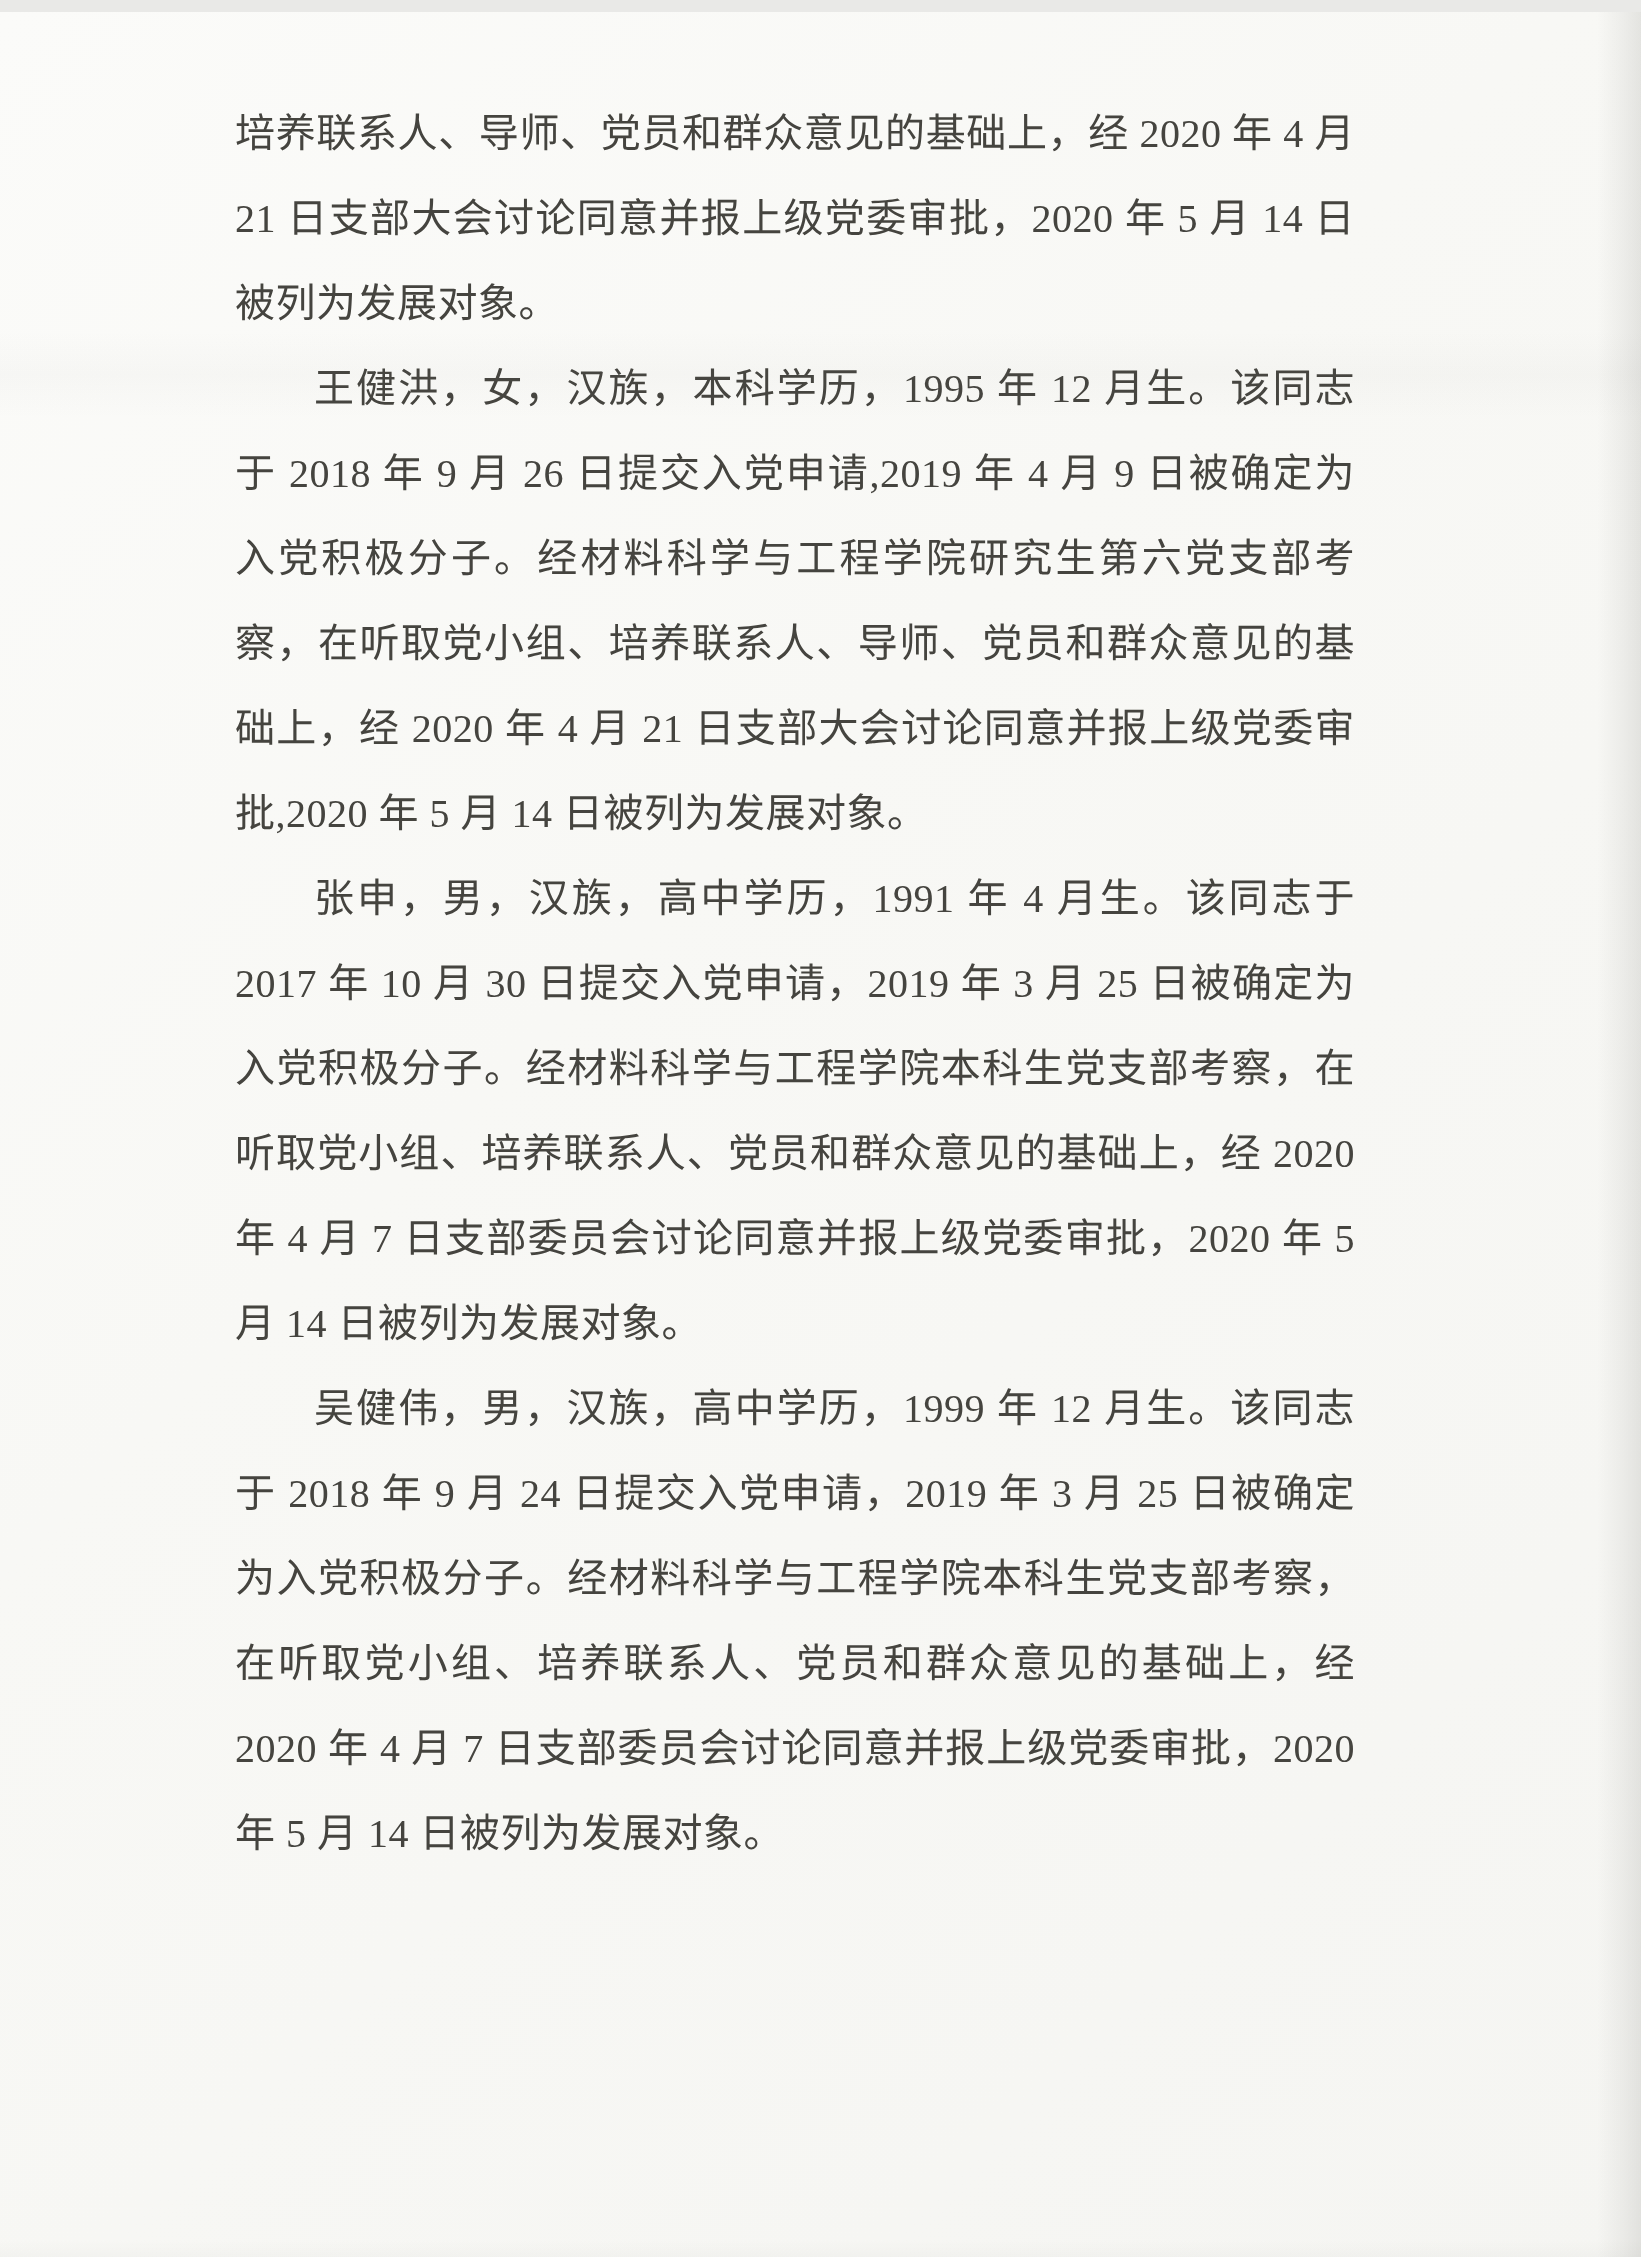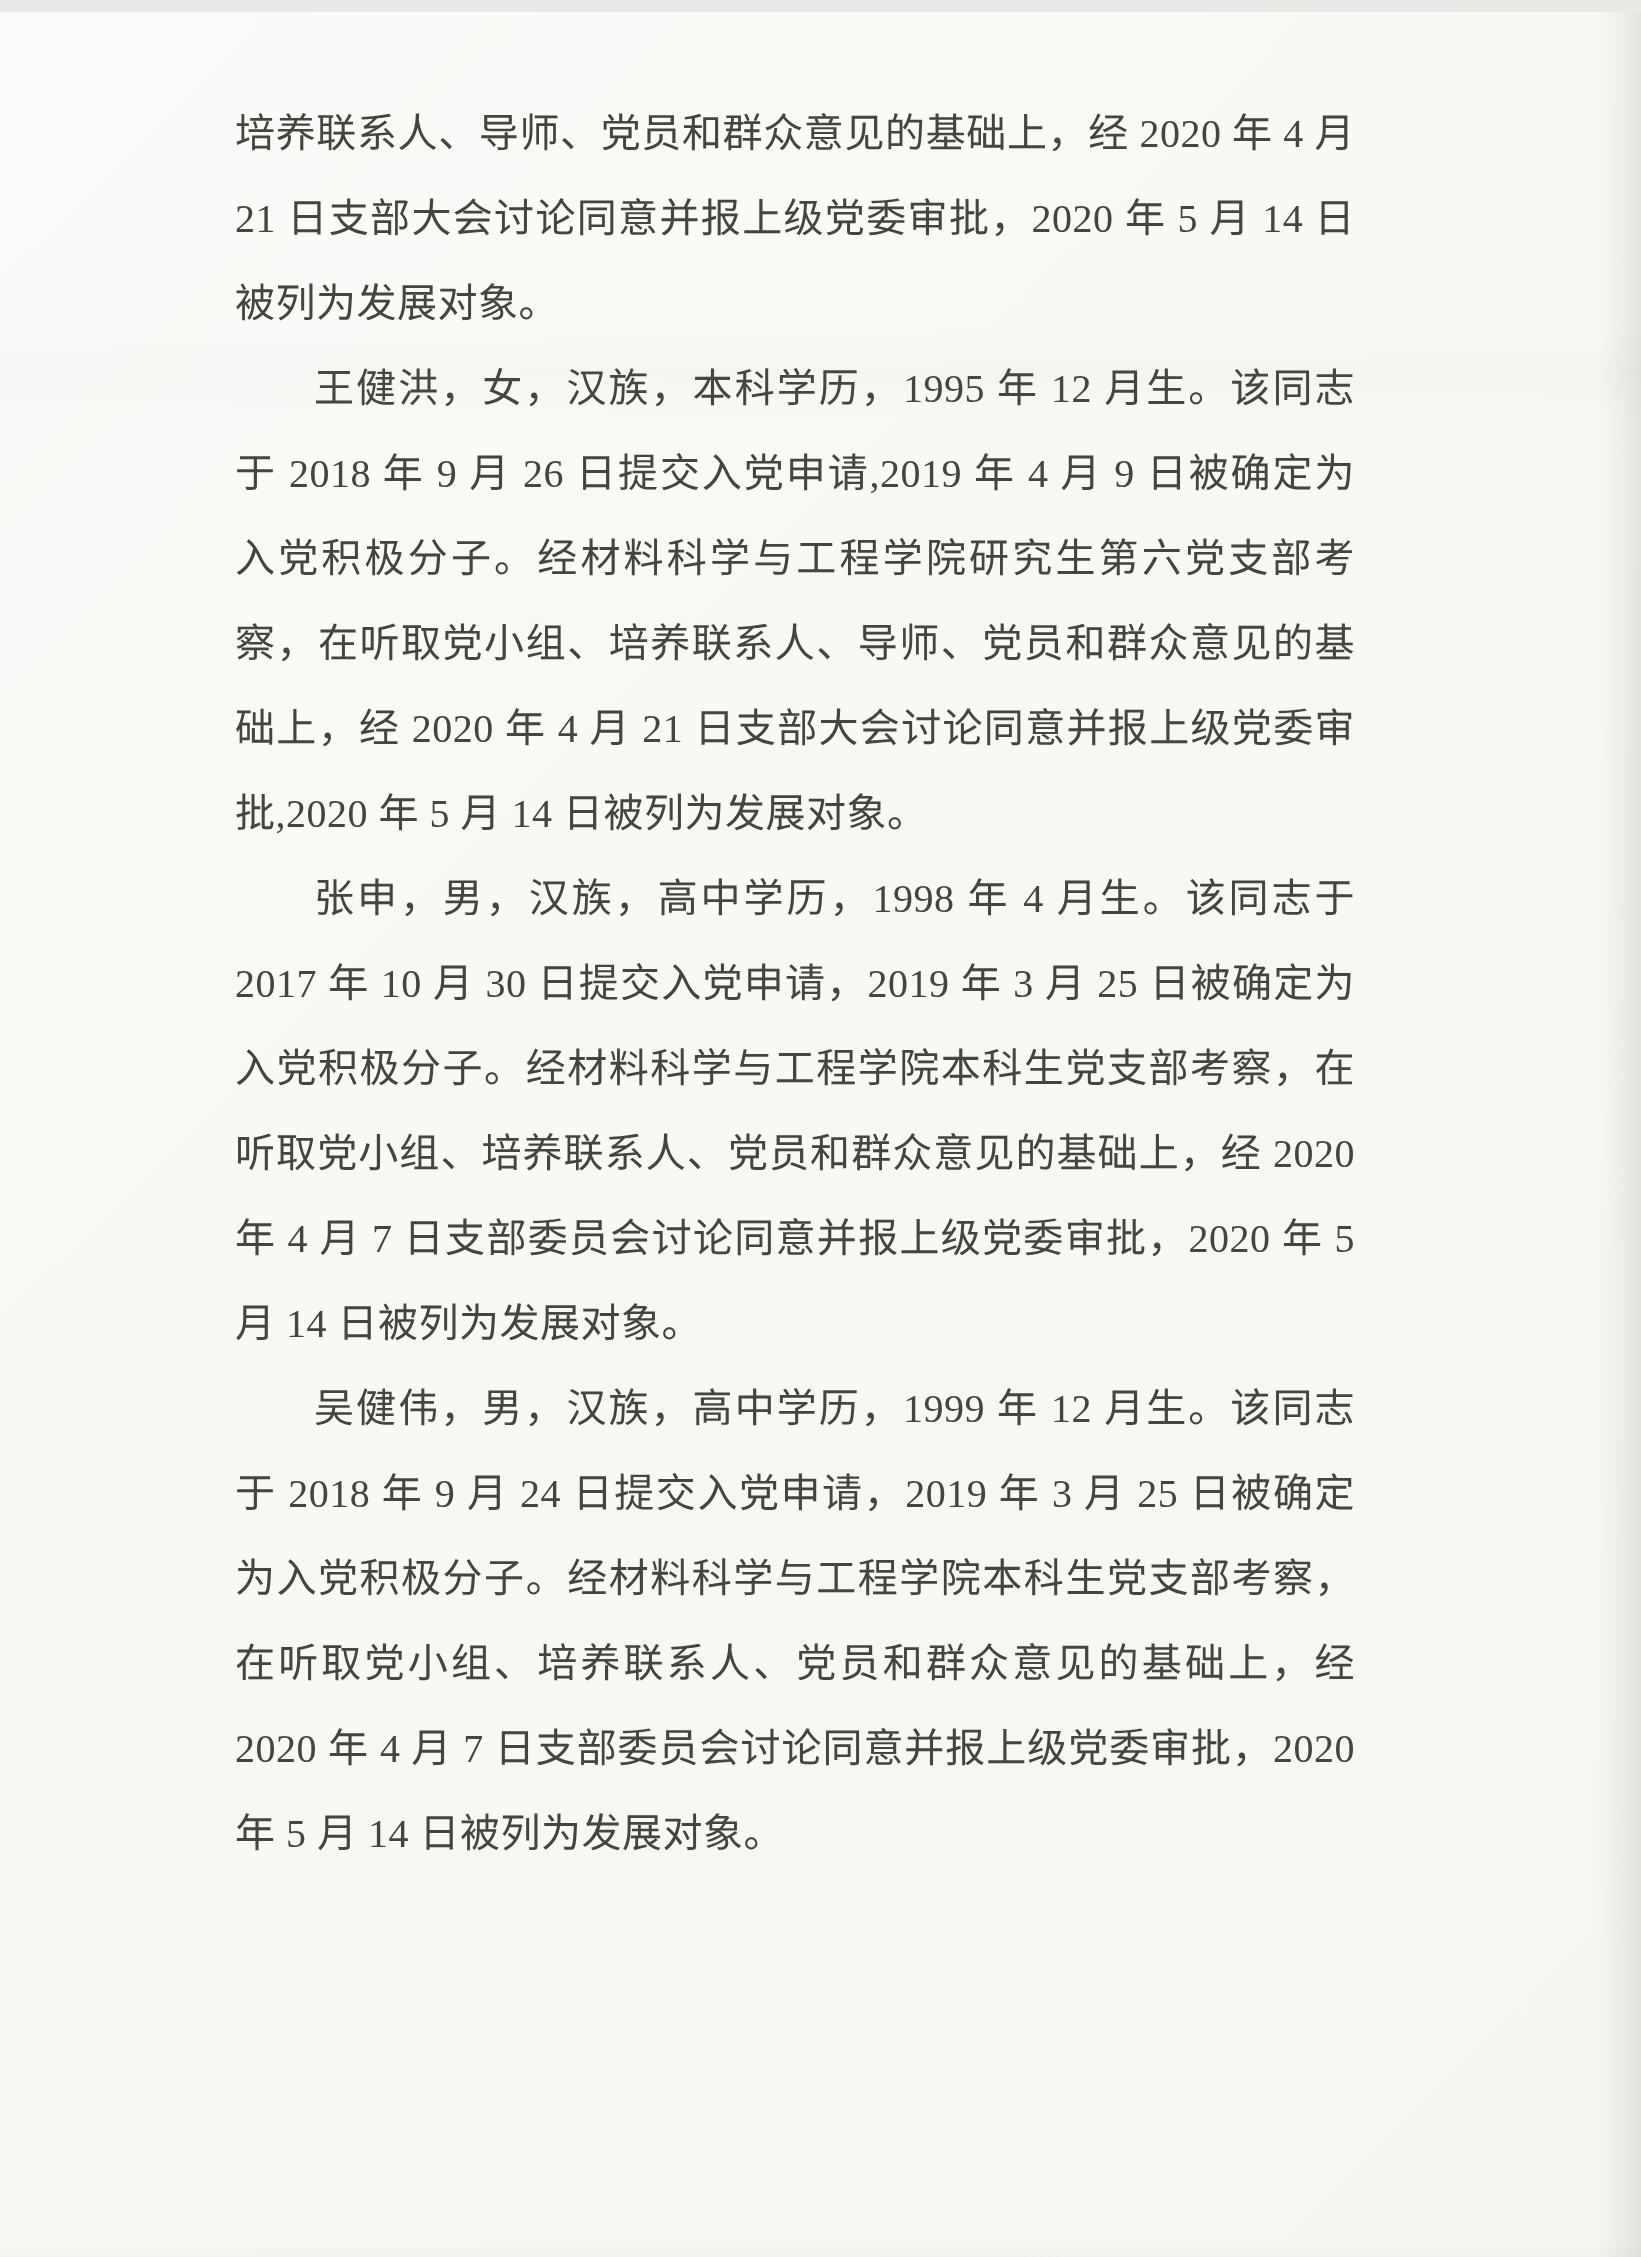--- a/index.html
+++ b/index.html
@@ -62,21 +62,21 @@
   }
 </style>
 </head>
 <body>
 
 <div class="page">
 
   <div class="text-block">
     <p>培养联系人、导师、党员和群众意见的基础上，经 2020 年 4 月 21 日支部大会讨论同意并报上级党委审批，2020 年 5 月 14 日被列为发展对象。</p>
     <p class="indent">王健洪，女，汉族，本科学历，1995 年 12 月生。该同志于 2018 年 9 月 26 日提交入党申请,2019 年 4 月 9 日被确定为入党积极分子。经材料科学与工程学院研究生第六党支部考察，在听取党小组、培养联系人、导师、党员和群众意见的基础上，经 2020 年 4 月 21 日支部大会讨论同意并报上级党委审批,2020 年 5 月 14 日被列为发展对象。</p>
-    <p class="indent">张申，男，汉族，高中学历，1998 年 4 月生。该同志于 2017 年 10 月 30 日提交入党申请，2019 年 3 月 25 日被确定为入党积极分子。经材料科学与工程学院本科生党支部考察，在听取党小组、培养联系人、党员和群众意见的基础上，经 2020 年 4 月 7 日支部委员会讨论同意并报上级党委审批，2020 年 5 月 14 日被列为发展对象。</p>
+    <p class="indent">张申，男，汉族，高中学历，1991 年 4 月生。该同志于 2017 年 10 月 30 日提交入党申请，2019 年 3 月 25 日被确定为入党积极分子。经材料科学与工程学院本科生党支部考察，在听取党小组、培养联系人、党员和群众意见的基础上，经 2020 年 4 月 7 日支部委员会讨论同意并报上级党委审批，2020 年 5 月 14 日被列为发展对象。</p>
     <p class="indent">吴健伟，男，汉族，高中学历，1999 年 12 月生。该同志于 2018 年 9 月 24 日提交入党申请，2019 年 3 月 25 日被确定为入党积极分子。经材料科学与工程学院本科生党支部考察，在听取党小组、培养联系人、党员和群众意见的基础上，经 2020 年 4 月 7 日支部委员会讨论同意并报上级党委审批，2020 年 5 月 14 日被列为发展对象。</p>
   </div>
 
   <div class="scan-band"></div>
   <div class="edge-shadow-right"></div>
   <div class="edge-shadow-bottom"></div>
 
 </div>
 
 

